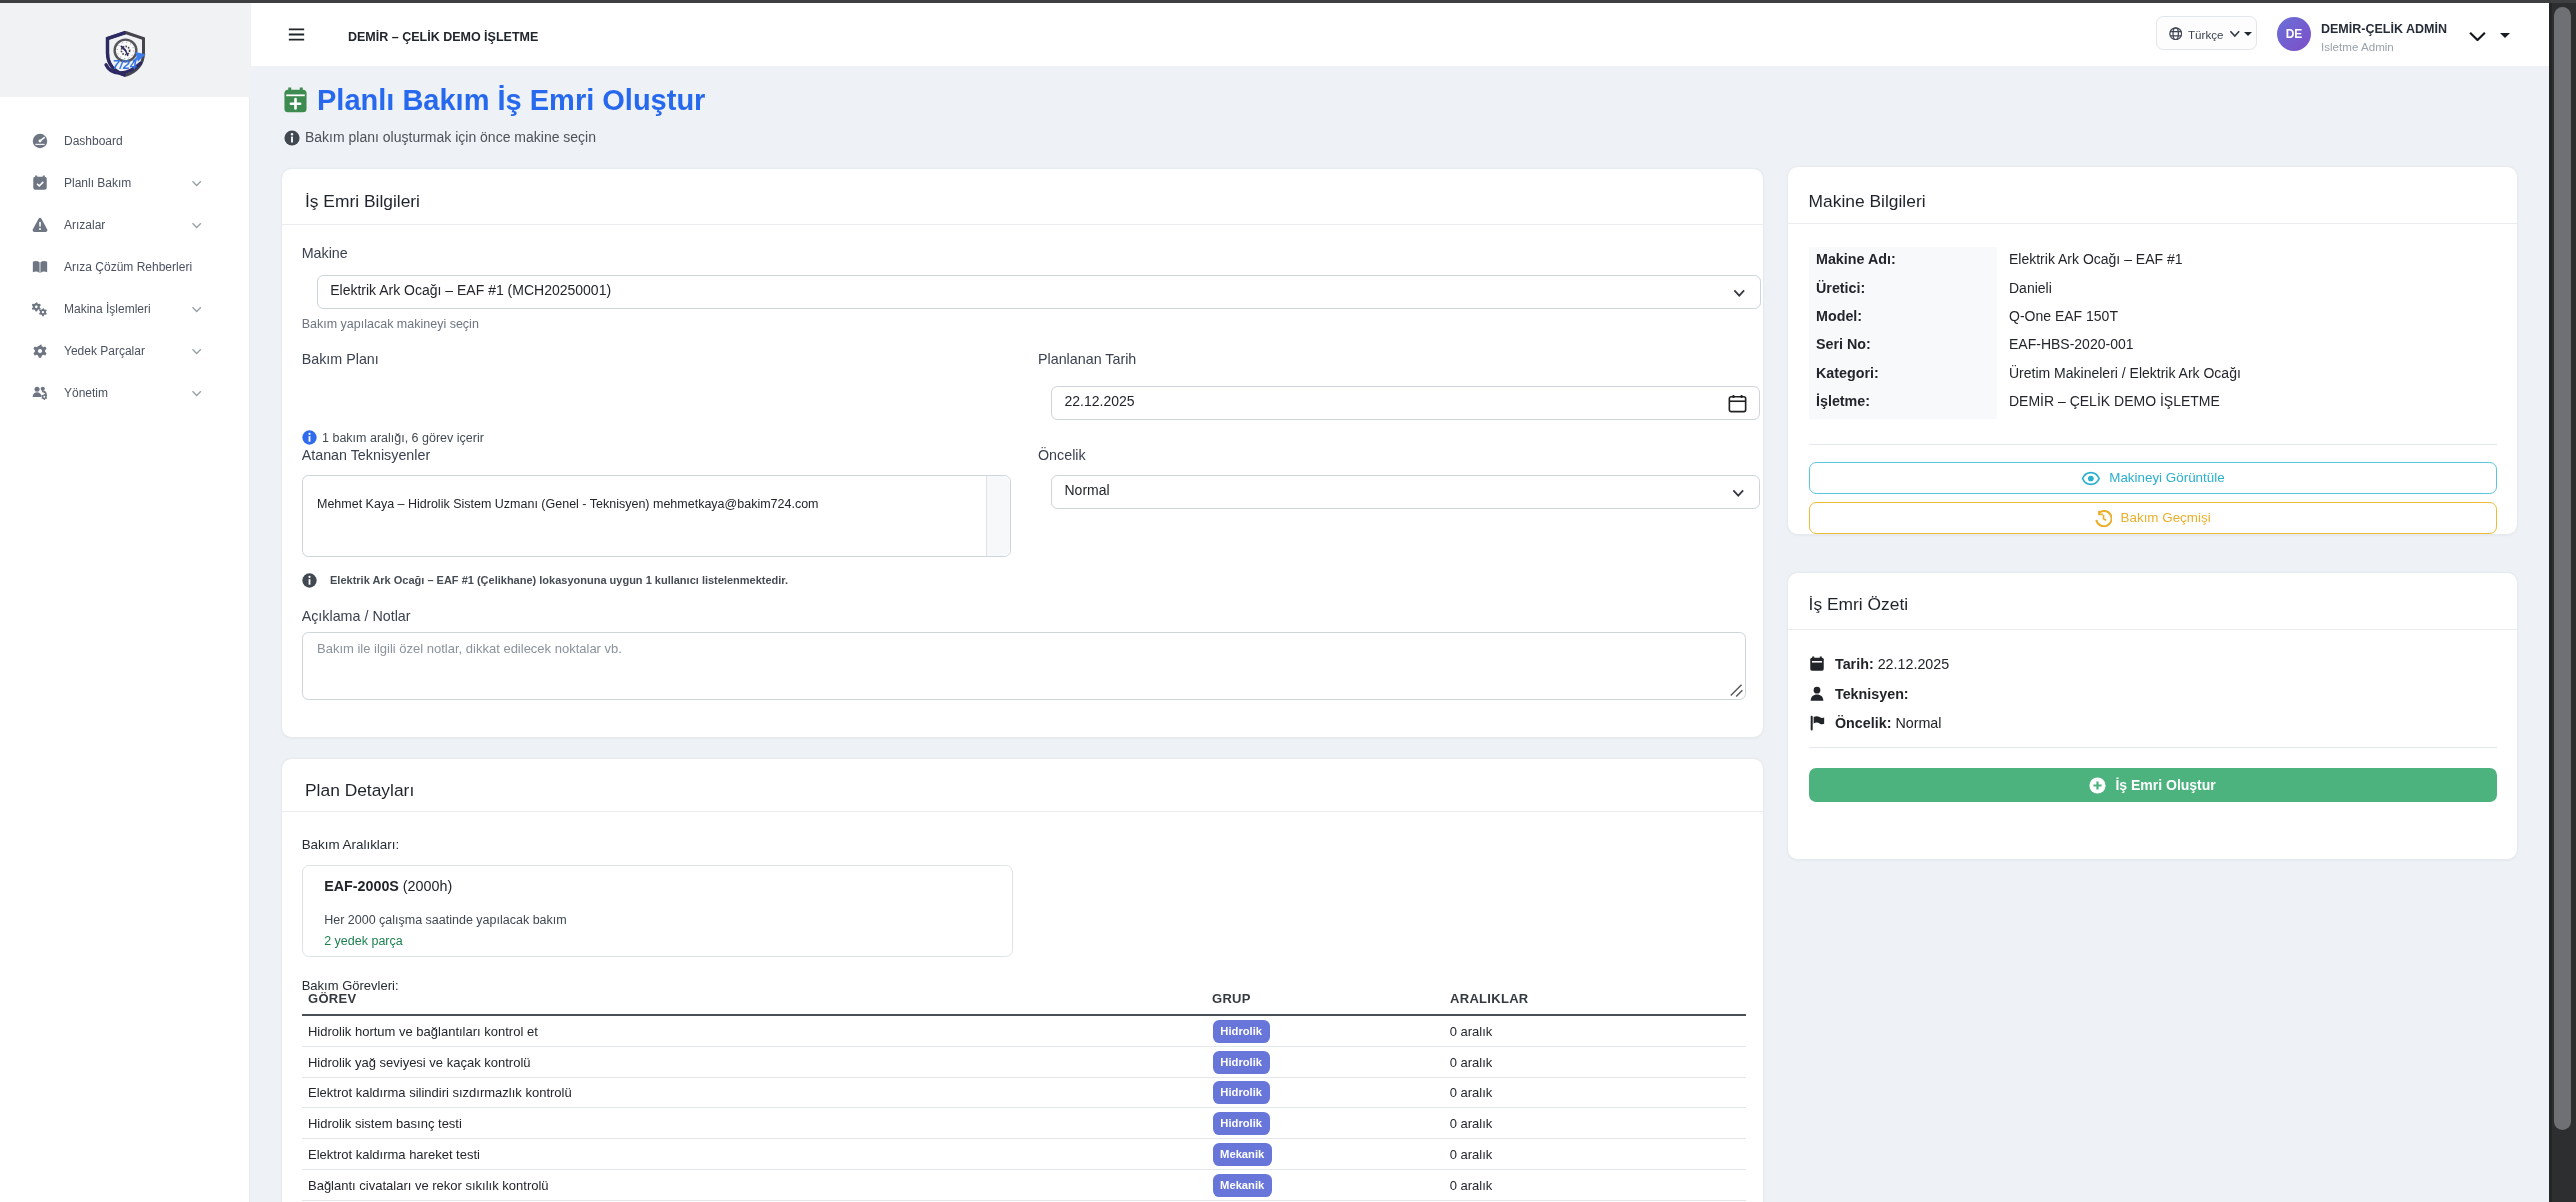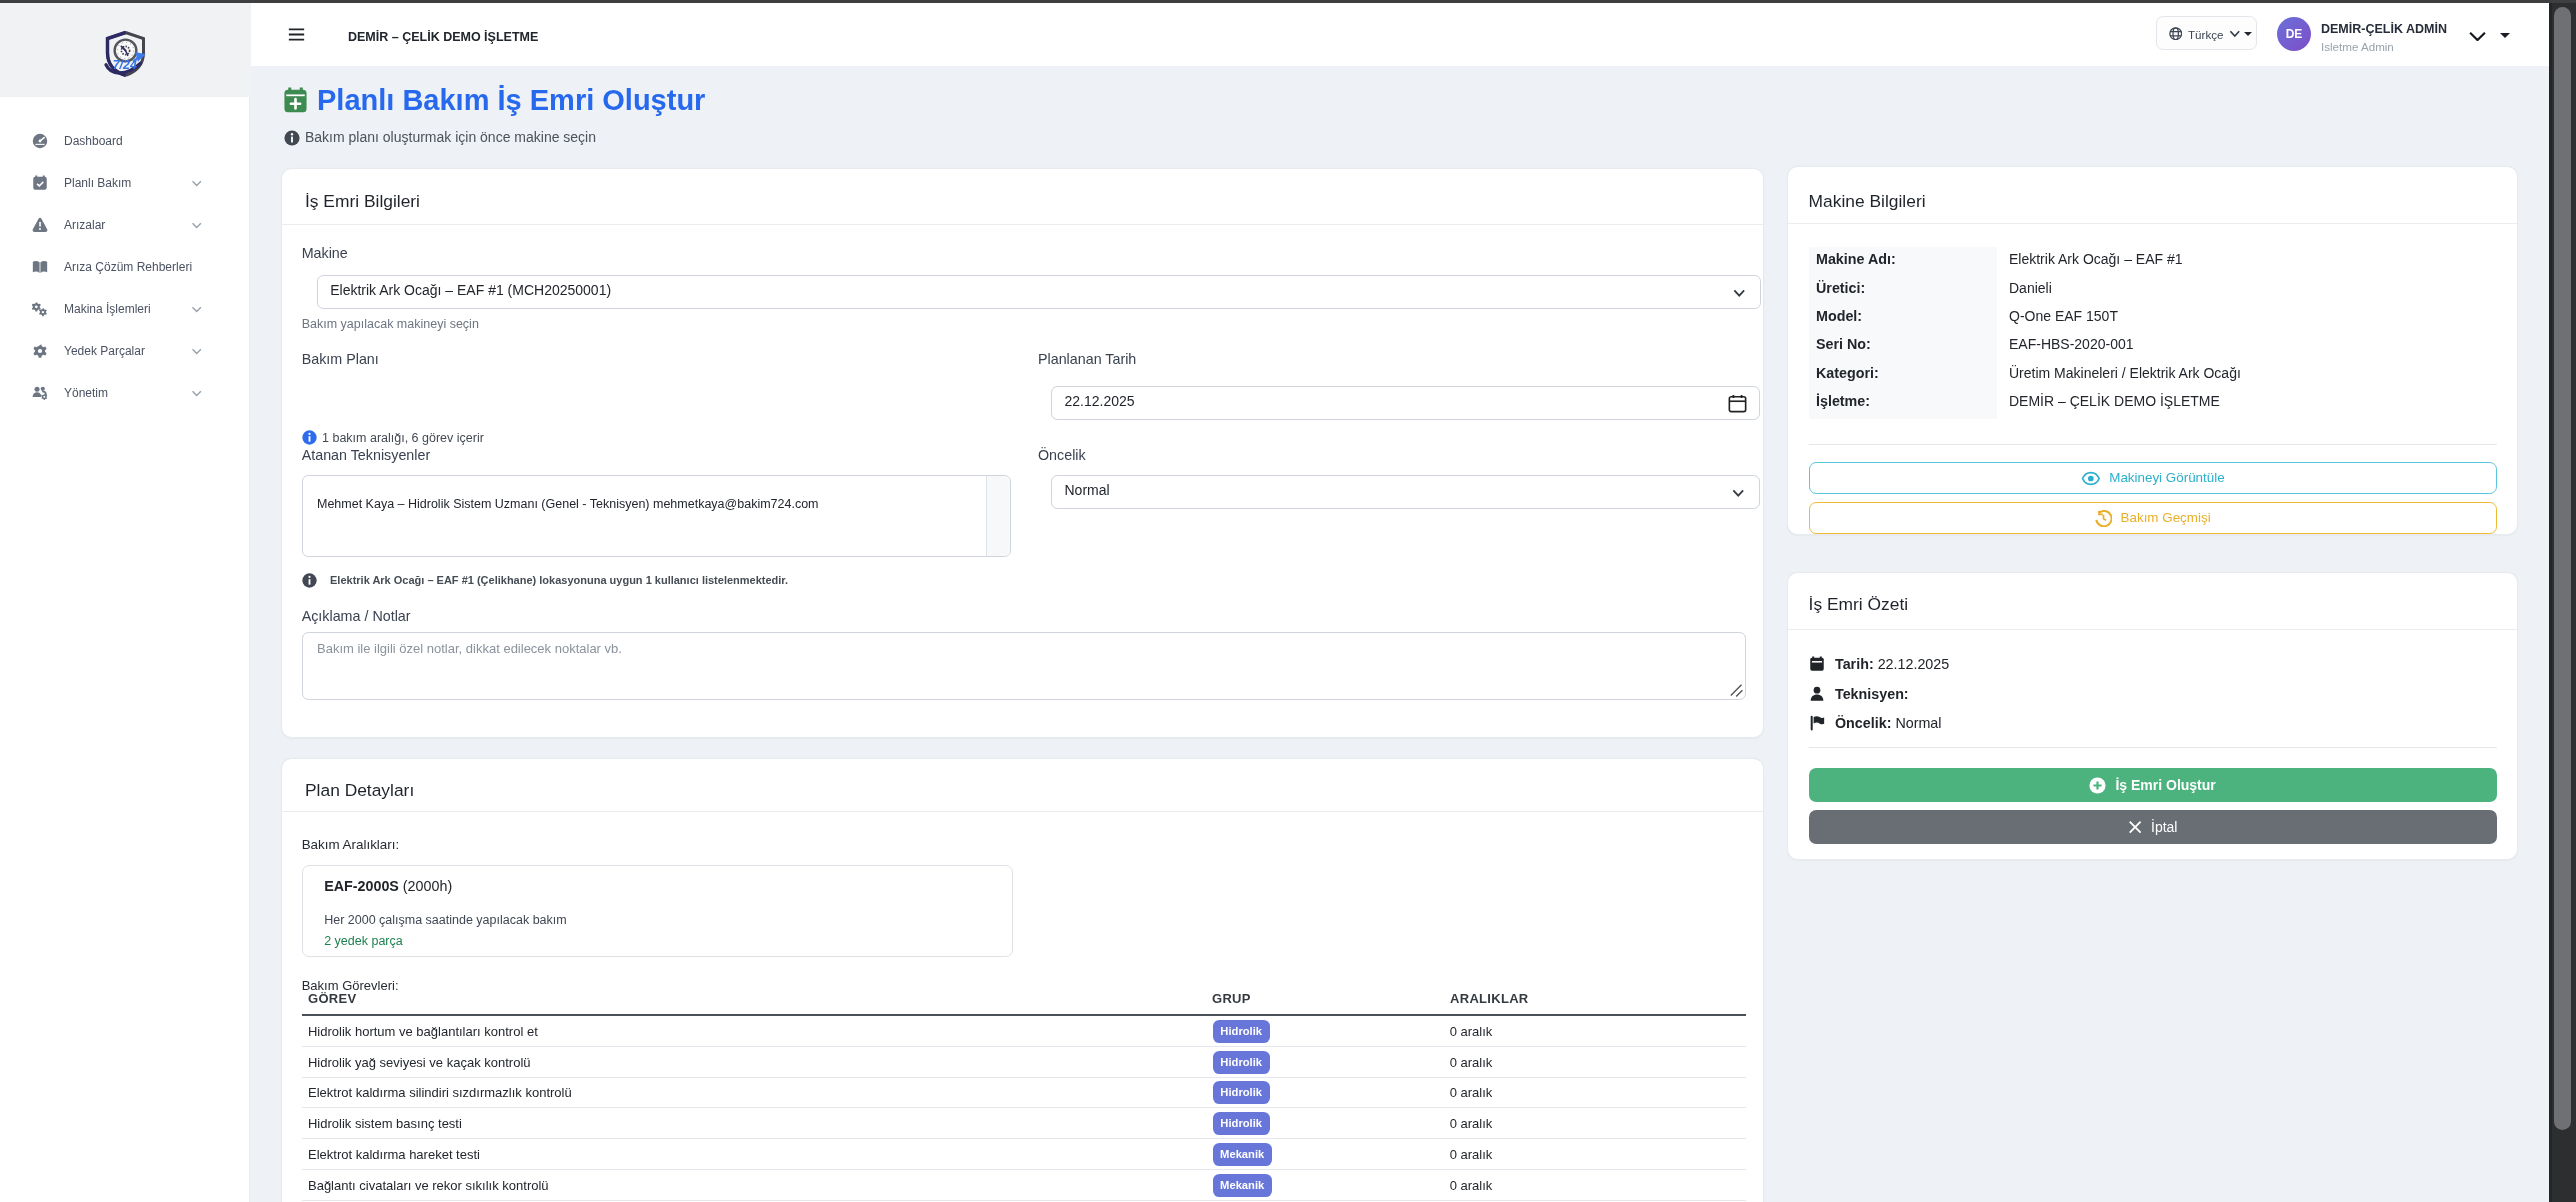--- a/index.html
+++ b/index.html
@@ -352,25 +352,19 @@
 
     <div class="carddiv" style="left:20.6px;width:688px;top:174px;background:#e4e7ea;"></div>
 
     <div class="ibtn" style="top:195px;height:34px;background:#4cb27e;">
       <svg width="17" height="17" viewBox="0 0 20 20">
           <circle cx="10" cy="10" r="9.5" fill="#fff"></circle>
           <path d="M10 5.2 V14.8 M5.2 10 H14.8" stroke="#4cb27e" stroke-width="2.6"></path>
         </svg>
       <span style="font-size:14px;font-weight:bold;color:#fff;line-height:1;">İş Emri Oluştur</span>
     </div>
-    <div class="ibtn" style="top:237px;height:34px;background:#686e74;">
-      <svg width="14.3" height="14.3" viewBox="0 0 17 17">
-          <path d="M2 2 L15 15 M15 2 L2 15" stroke="#fff" stroke-width="2.2"></path>
-        </svg>
-      <span style="font-size:14px;color:#fff;line-height:1;">İptal</span>
-    </div>
   </div>
 </div>
 
 <div class="abs" id="sbtrack">
     <div id="sbthumb"></div>
   </div>
 
 
 </body></html>

